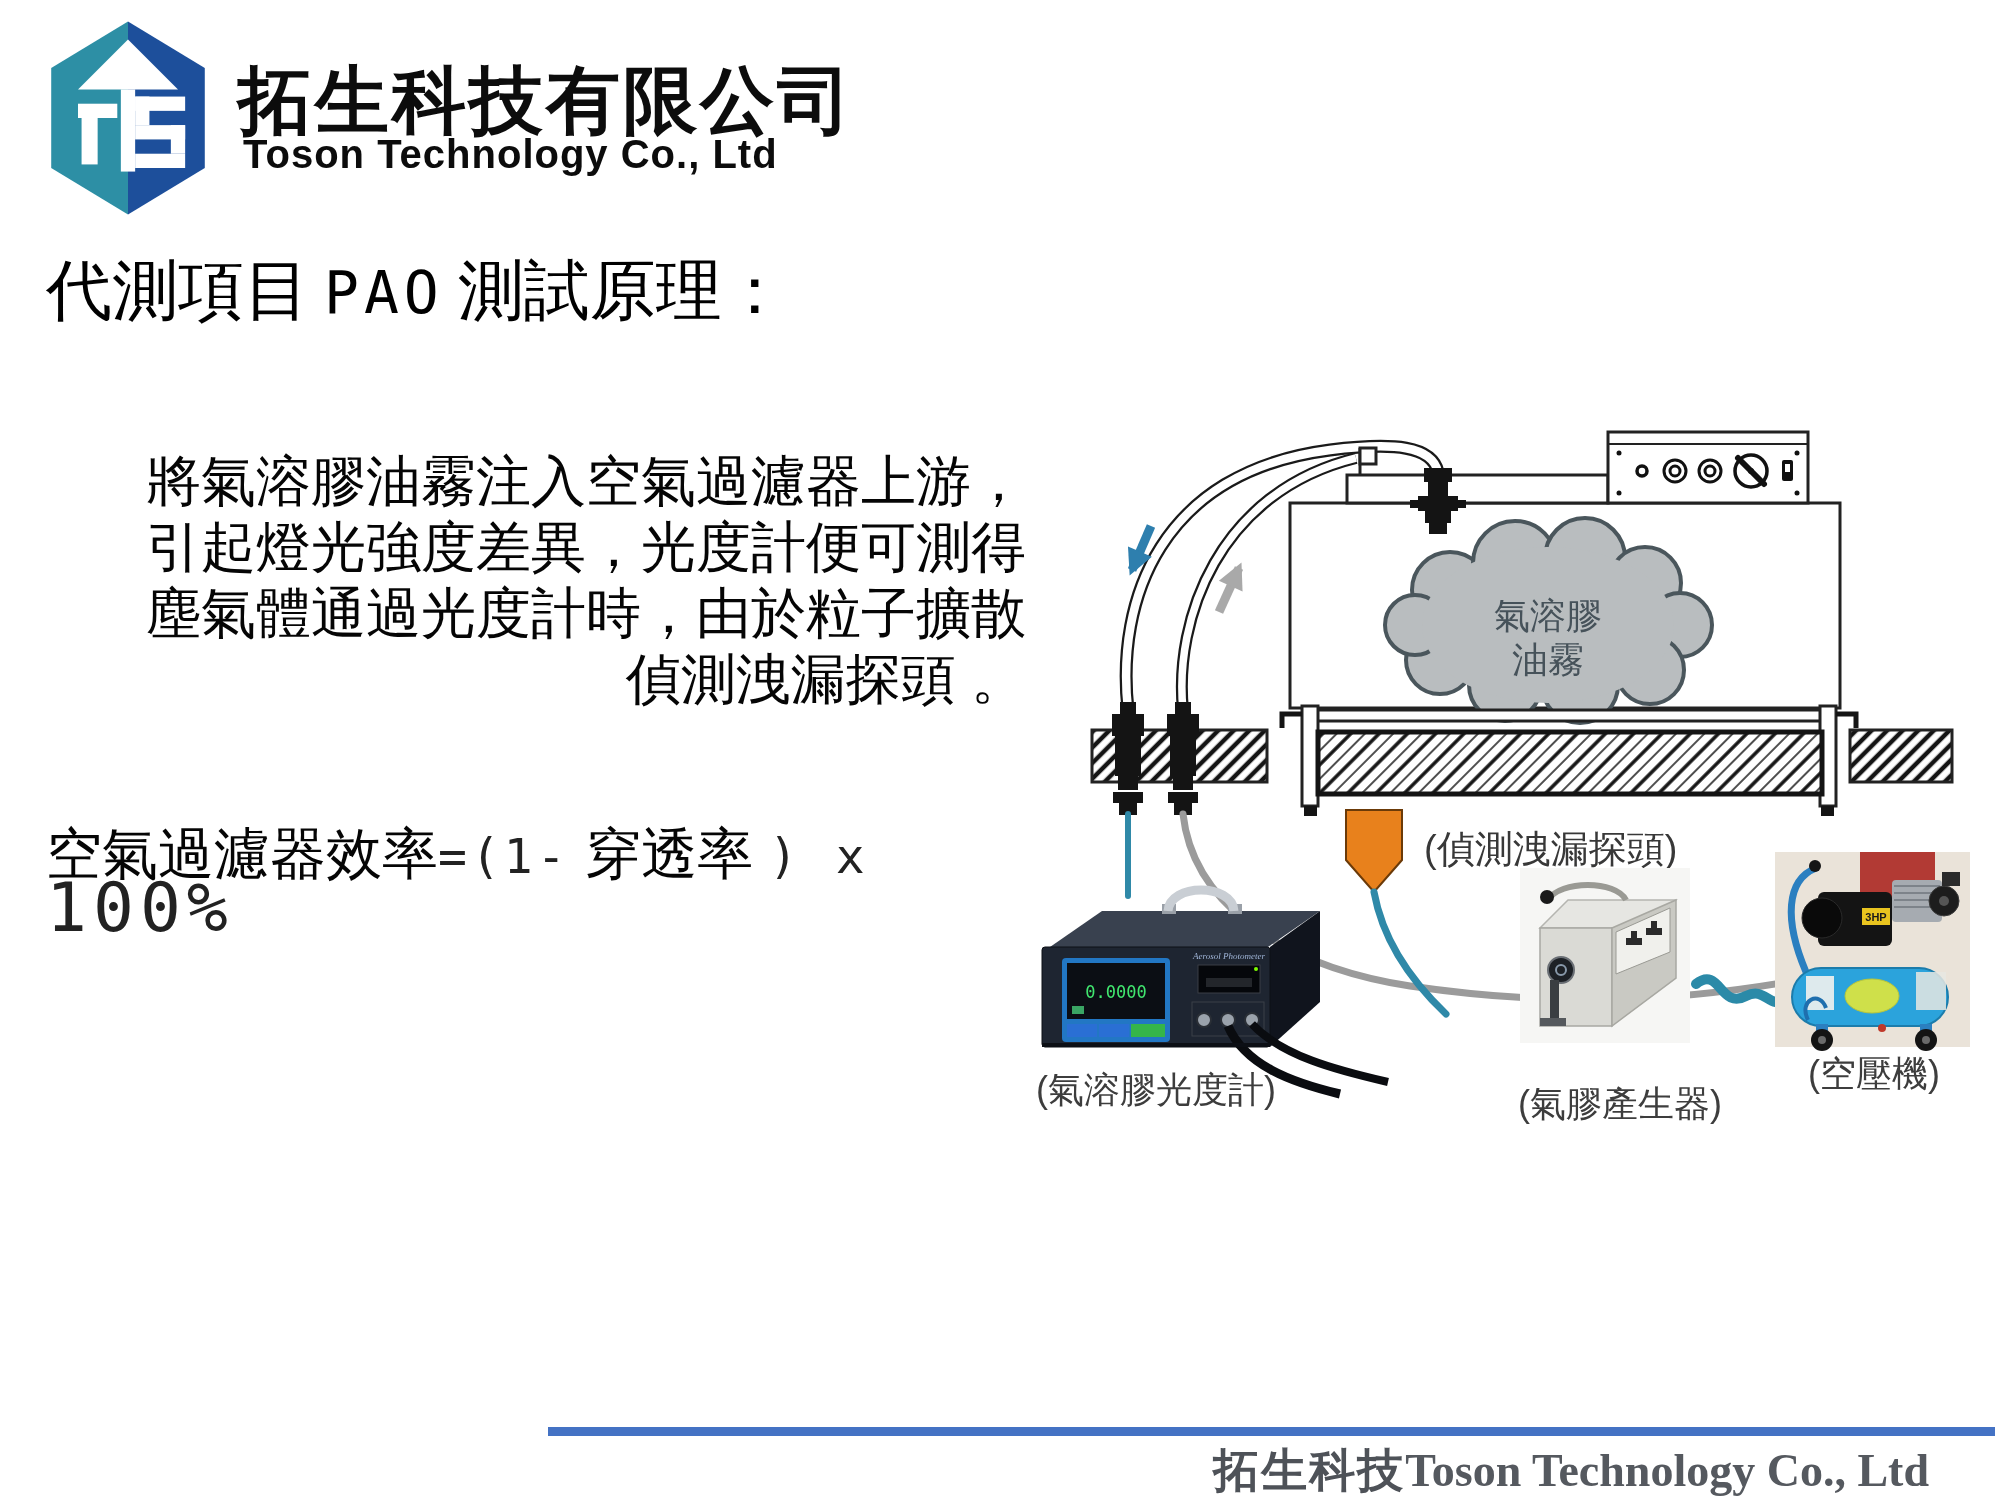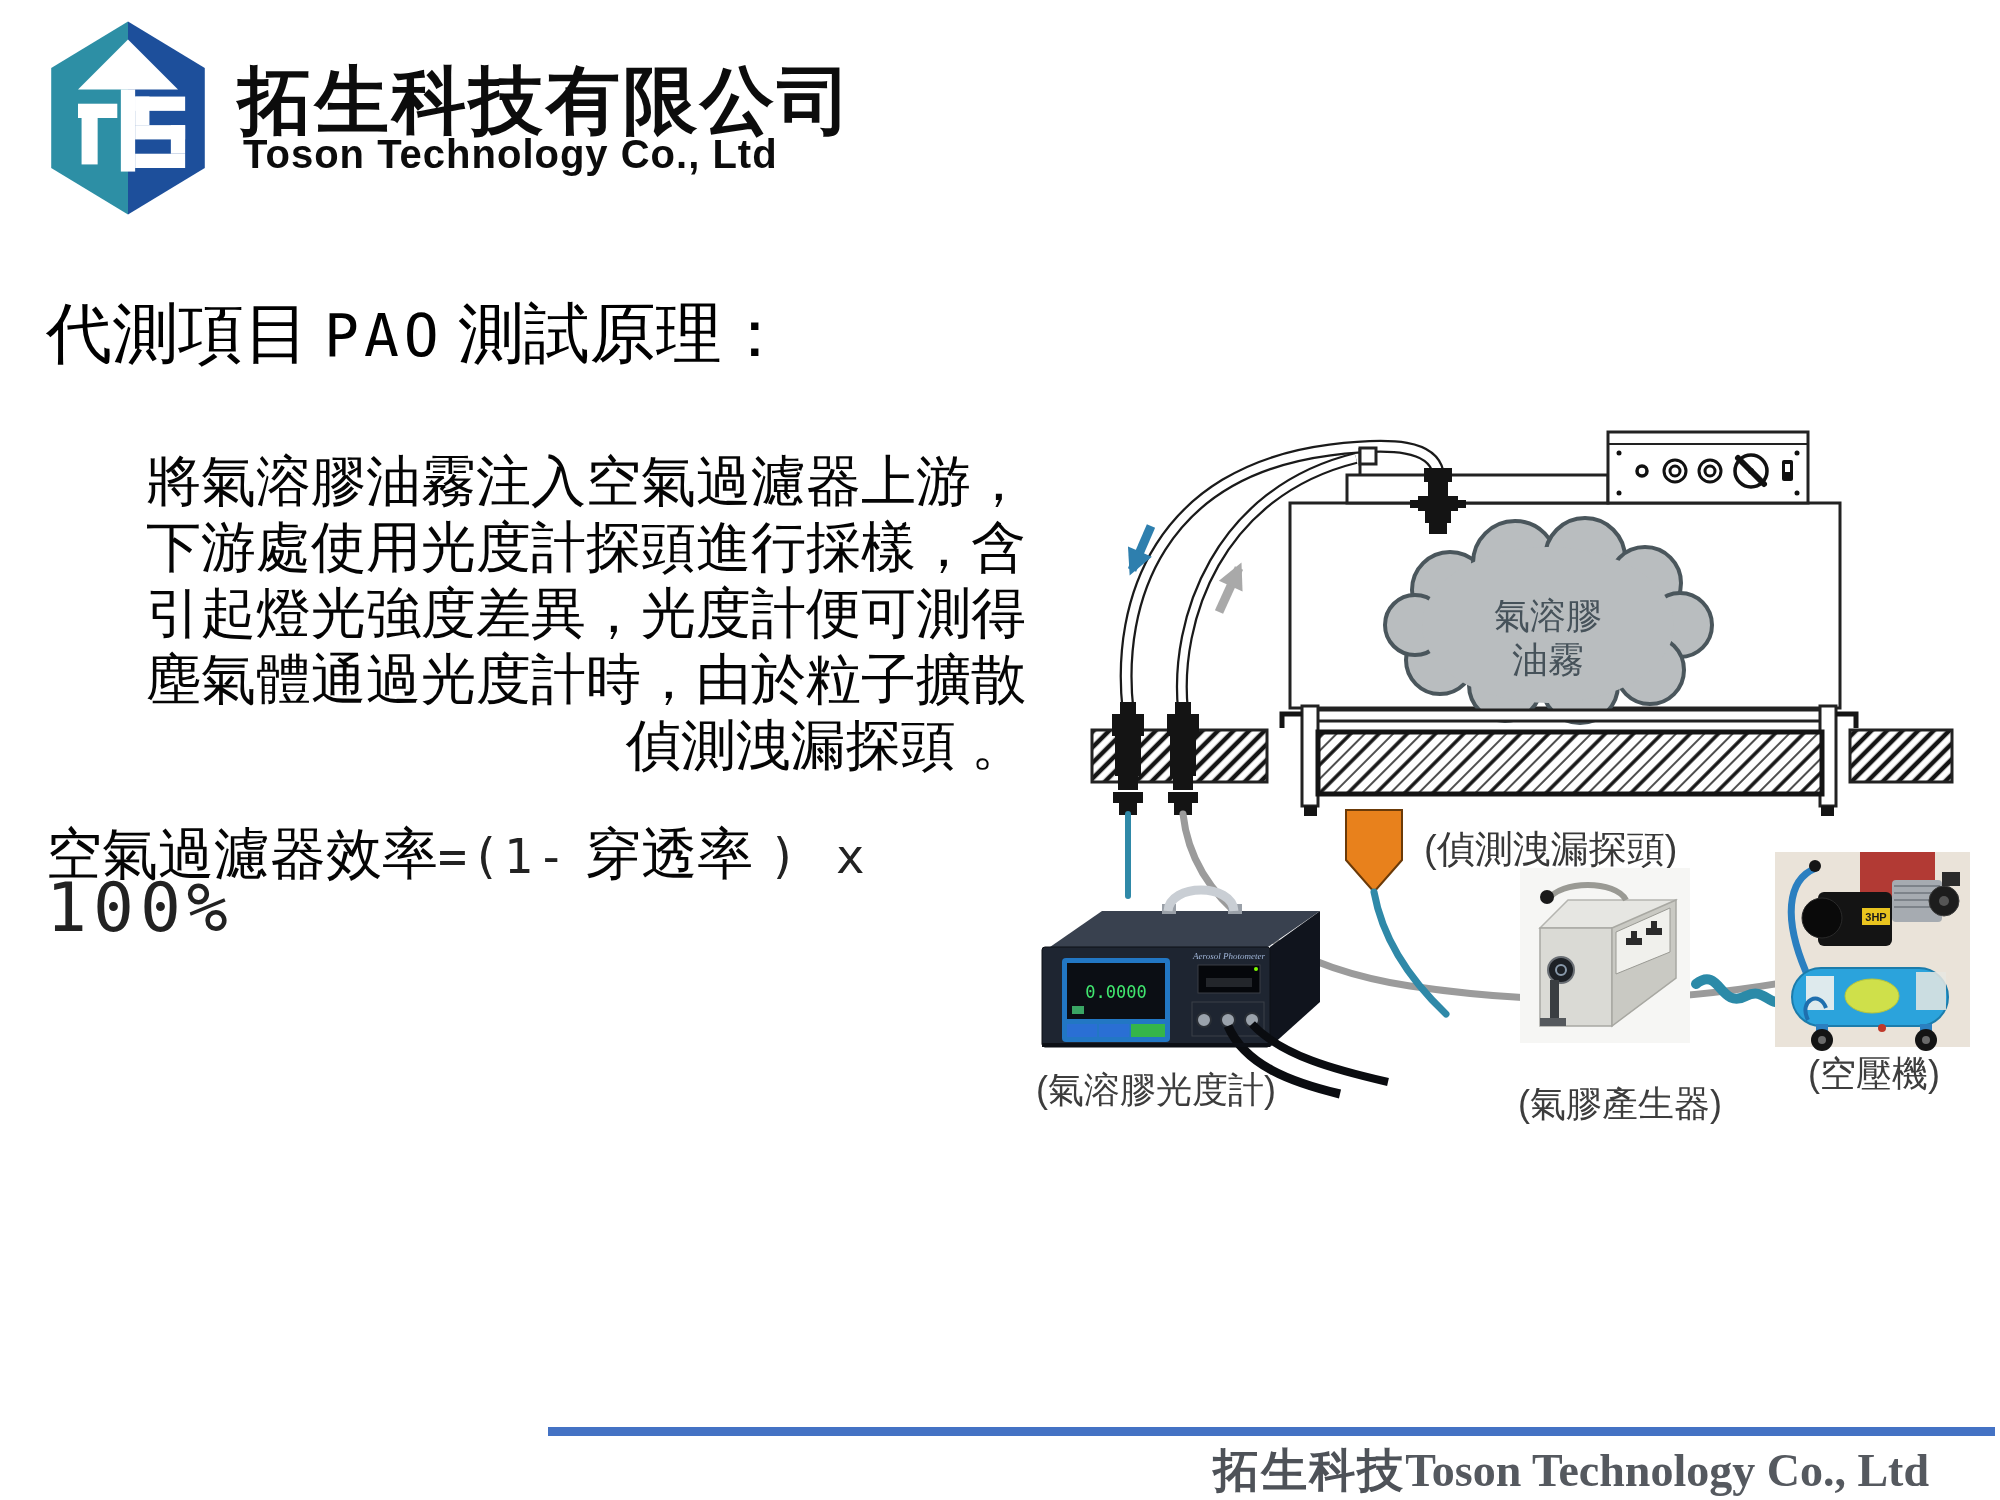--- a/index.html
+++ b/index.html
@@ -5,21 +5,21 @@
   html,body{margin:0;padding:0;background:#ffffff;}
   .slide{position:relative;width:2000px;height:1500px;background:#fff;overflow:hidden;
          font-family:"Liberation Sans",sans-serif;color:#111;border-radius:12px;}
   .abs{position:absolute;}
 
   
   .logo-zh{left:238px;top:52px;font-size:74px;font-weight:900;letter-spacing:3px;color:#0c0c0c;}
   .logo-en{left:243px;top:132px;font-size:40px;font-weight:bold;letter-spacing:1px;color:#0c0c0c;}
 
   
-  .title{left:46px;top:246px;font-size:66px;color:#000;white-space:nowrap;margin-top:43px;}
+  .title{left:46px;top:246px;font-size:66px;color:#000;white-space:nowrap;}
   .title .code{font-family:"DejaVu Sans Mono",monospace;font-size:58px;letter-spacing:5px;margin:0 14px;}
 
   
   .body-text{left:46px;top:448px;width:980px;font-size:55px;line-height:66px;color:#050505;text-align:right;}
   .body-text .ln{white-space:nowrap;}
   .body-text .ln.first{text-indent:1.7em;}
 
   
   .formula{left:46px;top:817px;font-size:56px;color:#050505;white-space:nowrap;}
   .formula .mono{font-family:"DejaVu Sans Mono",monospace;font-size:48px;letter-spacing:4px;color:#222;}
@@ -60,21 +60,20 @@
   </div>
   <div class="abs logo-zh">拓生科技有限公司</div>
   <div class="abs logo-en">Toson Technology Co., Ltd</div>
 
   <div class="abs title">
     <span>代測項目</span><span class="code">PAO</span><span>測試原理：</span>
   </div>
 
   <div class="abs body-text">
     <div class="ln first">將氣溶膠油霧注入空氣過濾器上游，</div>
-    <div class="ln">下游處使用光度計探頭進行採樣，含</div>
     <div class="ln">引起燈光強度差異，光度計便可測得</div>
     <div class="ln">塵氣體通過光度計時，由於粒子擴散</div>
     <div class="ln">偵測洩漏探頭 。</div>
   </div>
 
   <div class="abs formula">
     <span>空氣過濾器效率</span><span class="mono">=(1-</span>
     <span>穿透率</span>
     <span class="mono">)</span><span class="gap"></span><span class="mono">x</span>
   </div>

